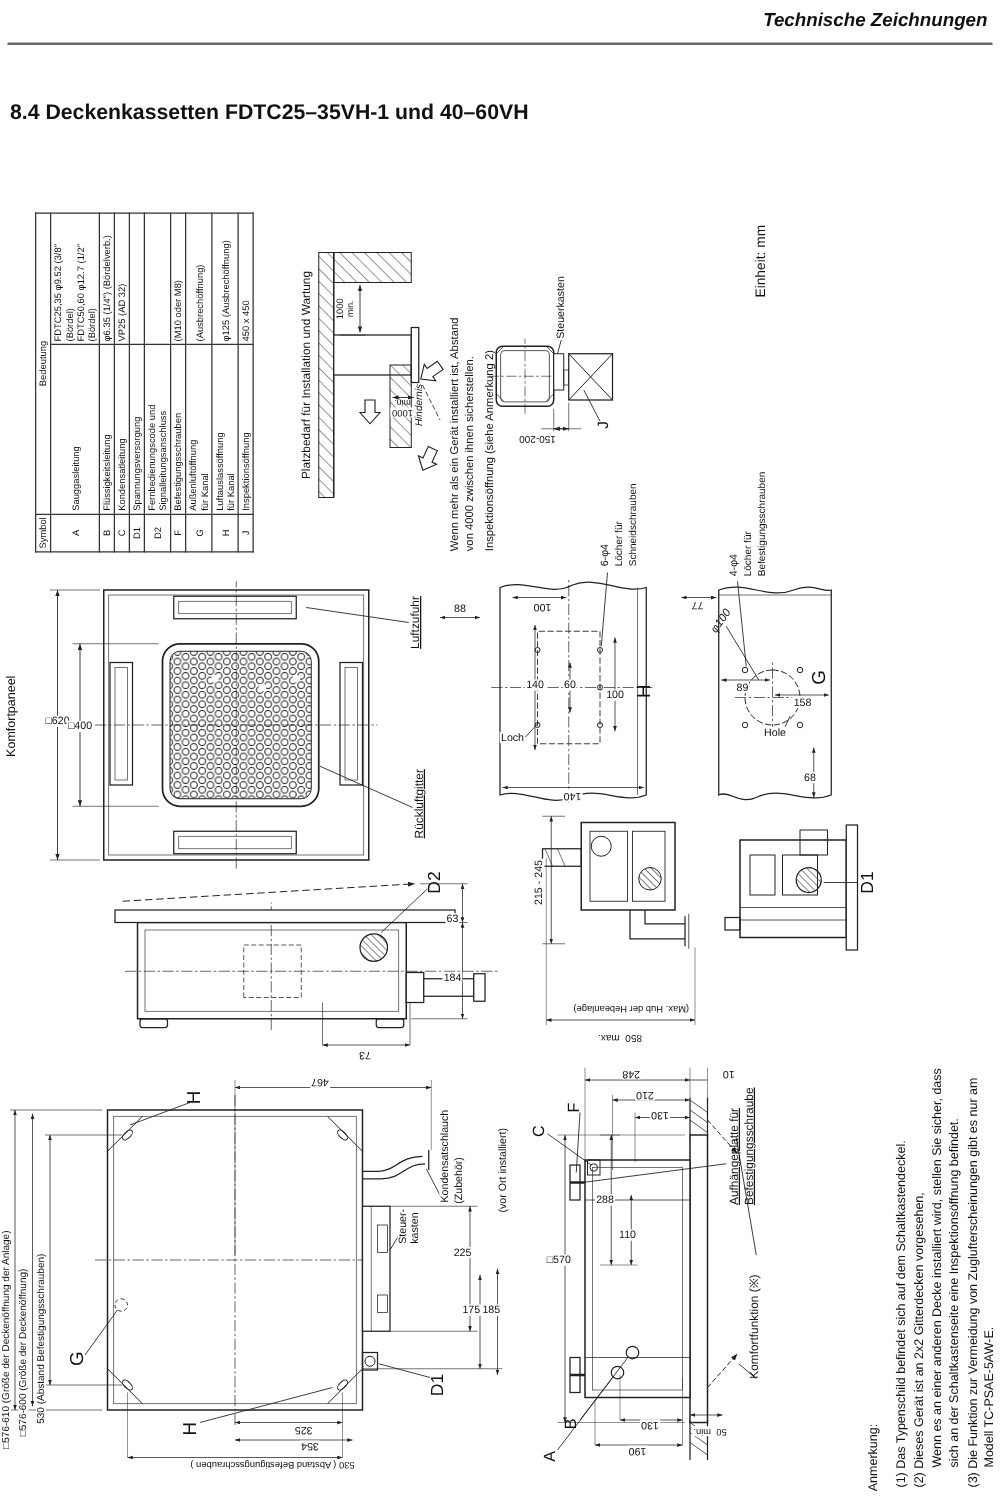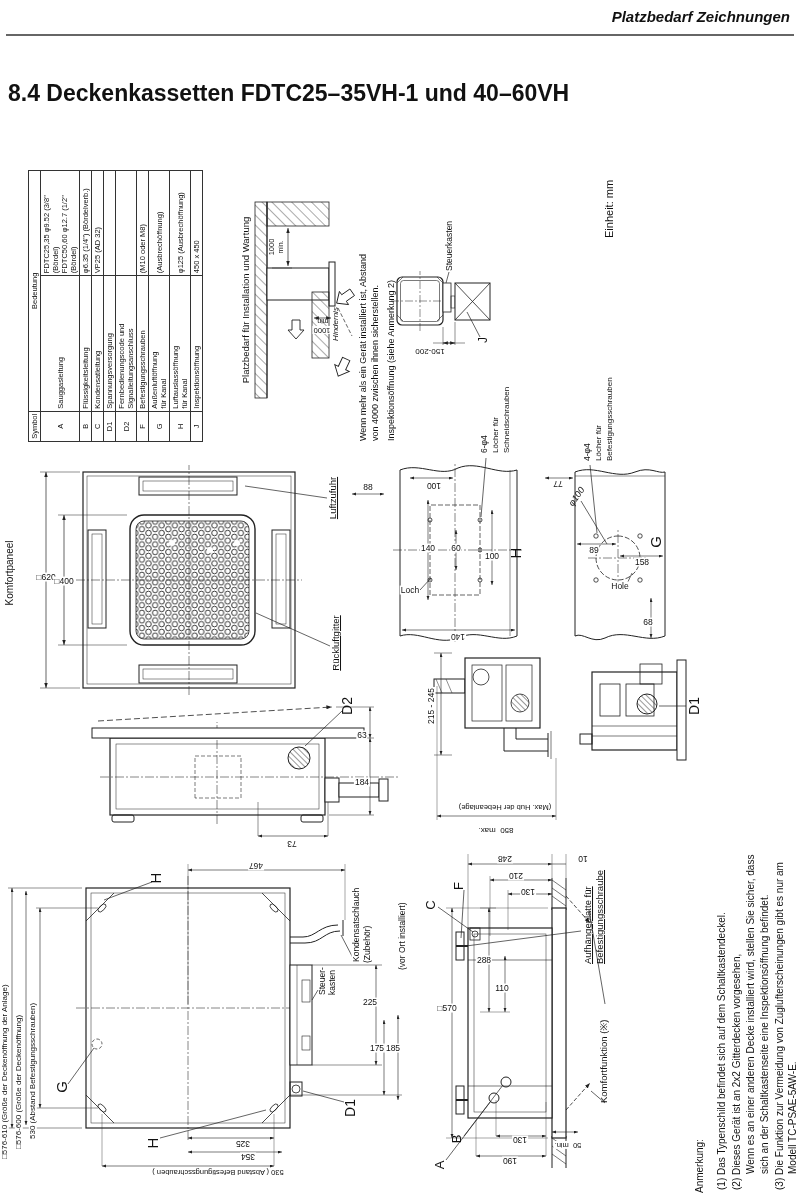--- a/index.html
+++ b/index.html
@@ -1,37 +1,37 @@
 <!DOCTYPE html>
 <html><head>
 <meta charset="utf-8">
 <style>
   html,body{margin:0;padding:0}
   body{width:800px;height:1200px;background:#fff;position:relative;overflow:hidden;
        font-family:"Liberation Sans",sans-serif;color:#111}
   .pageheader{position:absolute;top:8px;right:10px;font-size:15px;font-weight:bold;font-style:italic;white-space:nowrap}
   .rule{position:absolute;top:34px;left:6px;width:788px;height:2px;background:#666}
-  .sectitle{position:absolute;top:80px;left:8px;font-size:23px;font-weight:bold;white-space:nowrap}
+  .sectitle{position:absolute;top:80px;left:8px;font-size:17px;font-weight:bold;white-space:nowrap}
   #rot{position:absolute;left:0;top:148px;width:1050px;height:800px;
        transform-origin:0 0;transform:rotate(-90deg) translateX(-1050px)}
   #geo{position:absolute;left:0;top:0}
   .lb{position:absolute;white-space:pre;line-height:1.05;color:#111}
   .lb.bg{background:#fff;padding:0 1px}
   .lb.u{text-decoration:underline}
   .lb.it{font-style:italic}
   #symtab{position:absolute;left:756px;top:28px;border-collapse:collapse;table-layout:fixed;width:272px}
   #symtab th,#symtab td{border:1px solid #333;font-size:7.5px;font-weight:normal;
        padding:1px 2px;vertical-align:middle;white-space:pre-line;line-height:1.2;overflow:hidden}
   #symtab th{text-align:center}
   #symtab td.sym{text-align:center}
 </style>
 </head>
 <body>
 
-<div class="pageheader">Platzbedarf Zeichnungen</div>
+<div class="pageheader">Technische Zeichnungen</div>
 <div class="rule"></div>
 <div class="sectitle">8.4  Deckenkassetten FDTC25–35VH-1 und 40–60VH</div>
 
 <div id="rot">
 <svg id="geo" width="1050" height="800" viewBox="0 0 1050 800">
   <defs>
     <pattern id="h45" width="7" height="7" patternTransform="rotate(45)" patternUnits="userSpaceOnUse">
       <line x1="0" y1="0" x2="0" y2="7" stroke="#555" stroke-width="1"></line>
     </pattern>
     <pattern id="h45d" width="4" height="4" patternTransform="rotate(45)" patternUnits="userSpaceOnUse">

